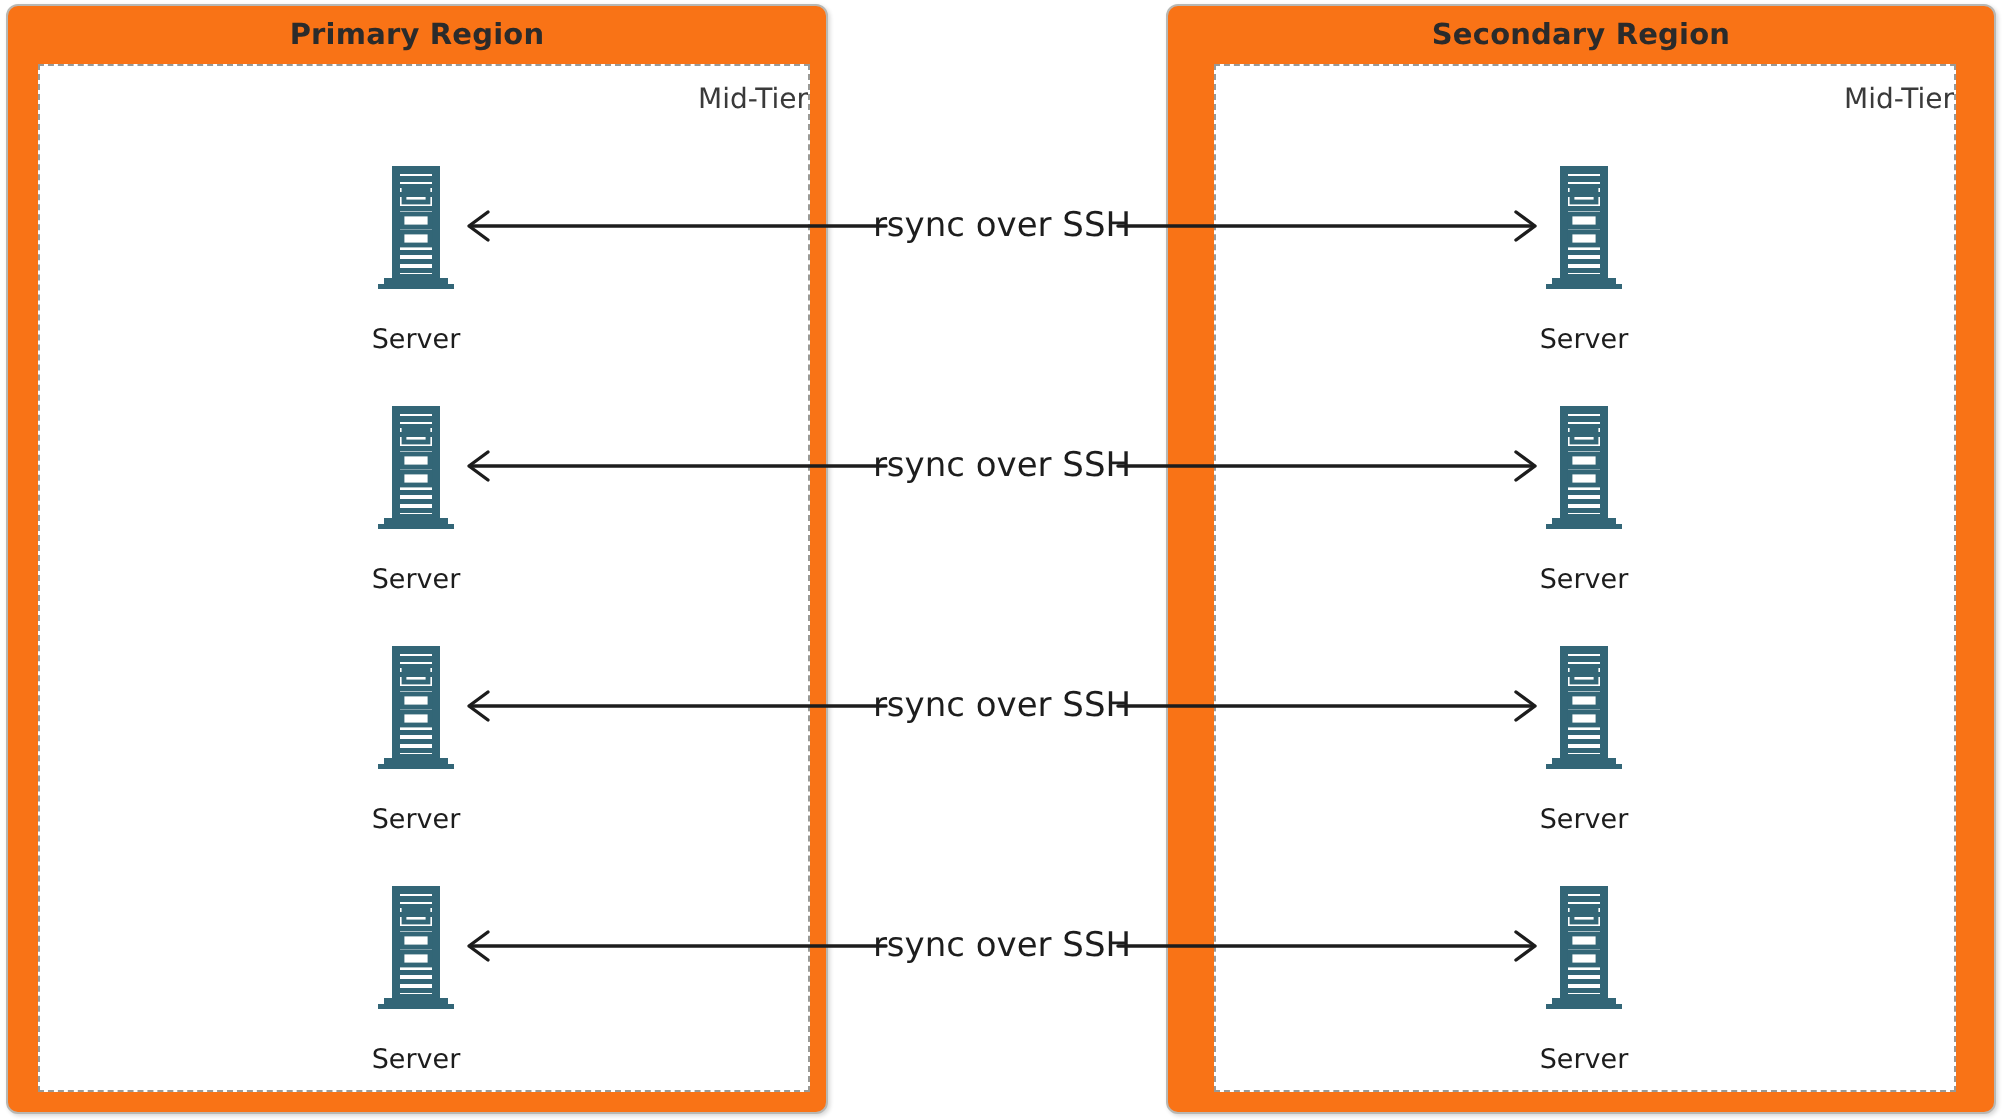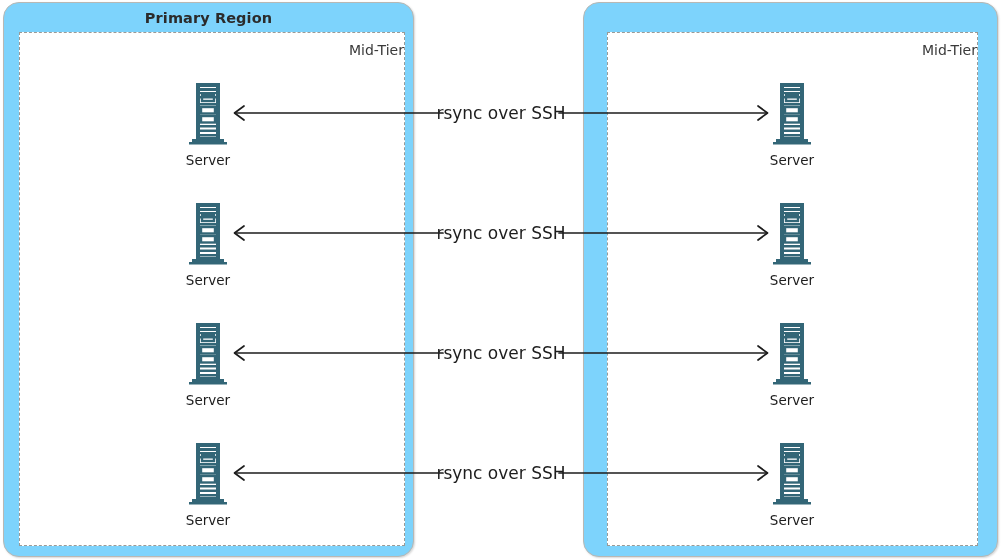--- a/index.html
+++ b/index.html
@@ -8,23 +8,23 @@
     background:#ffffff;
     font-family:"DejaVu Sans", sans-serif;
     position:relative;
     overflow:hidden;
   }
   #stage{position:absolute;left:0;top:0;width:1001px;height:560px;}
 
   
   .region{
     position:absolute;
-    background:#7dd3fc;
+    background:#f97316;
     border:1px solid #b8b8b4;
-    border-radius:16px;
+    border-radius:6px;
     box-shadow:1px 1px 2px rgba(0,0,0,0.16);
     box-sizing:border-box;
   }
   #region-primary{left:3px;top:2px;width:411px;height:555px;}
   #region-secondary{left:583px;top:2px;width:415px;height:555px;}
 
   .region-title{
     position:absolute;
     left:0;right:0;
     top:7px;
@@ -61,21 +61,21 @@
     text-align:center;
   }
   .node .svg-wrap{
     display:block;
     width:44px;
     height:66px;
     margin:0 auto;
   }
   .node-label{
     display:block;
-    margin-top:5px;
+    margin-top:15px;
     font-size:13.5px;
     color:#1d1d1d;
     line-height:15px;
   }
 
   
   .link{
     position:absolute;
     height:24px;
     pointer-events:none;
@@ -101,20 +101,21 @@
 
   <div class="region" id="region-primary">
     <div class="region-title">Primary Region</div>
 
     <div class="tier" id="tier-primary">
       <div class="tier-title">Mid-Tier</div>
     </div>
   </div>
 
   <div class="region" id="region-secondary">
+    <div class="region-title">Secondary Region</div>
 
     <div class="tier" id="tier-secondary">
       <div class="tier-title">Mid-Tier</div>
     </div>
   </div>
 
   <div class="node" style="left:160px;top:82px;">
     <span class="svg-wrap">
       <svg viewBox="0 0 44 66" width="44" height="66" aria-hidden="true">
         <g fill="#336677">

